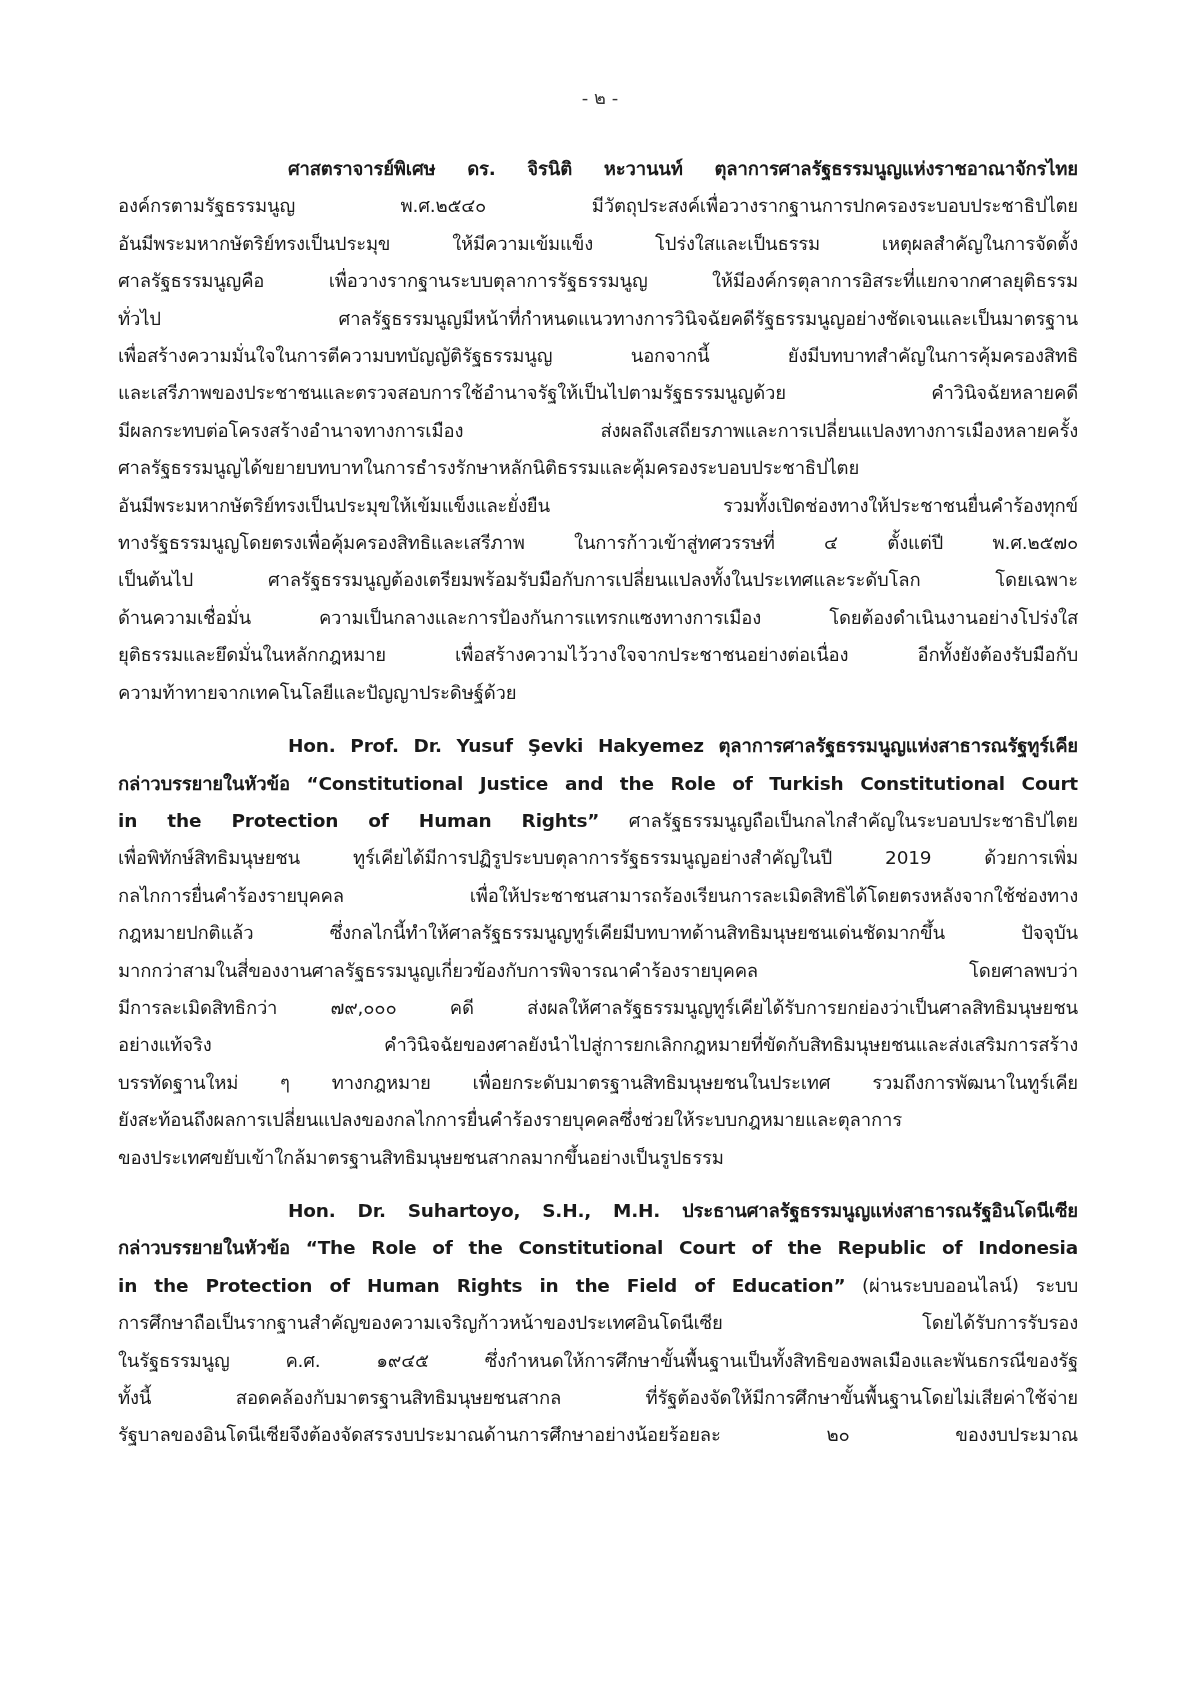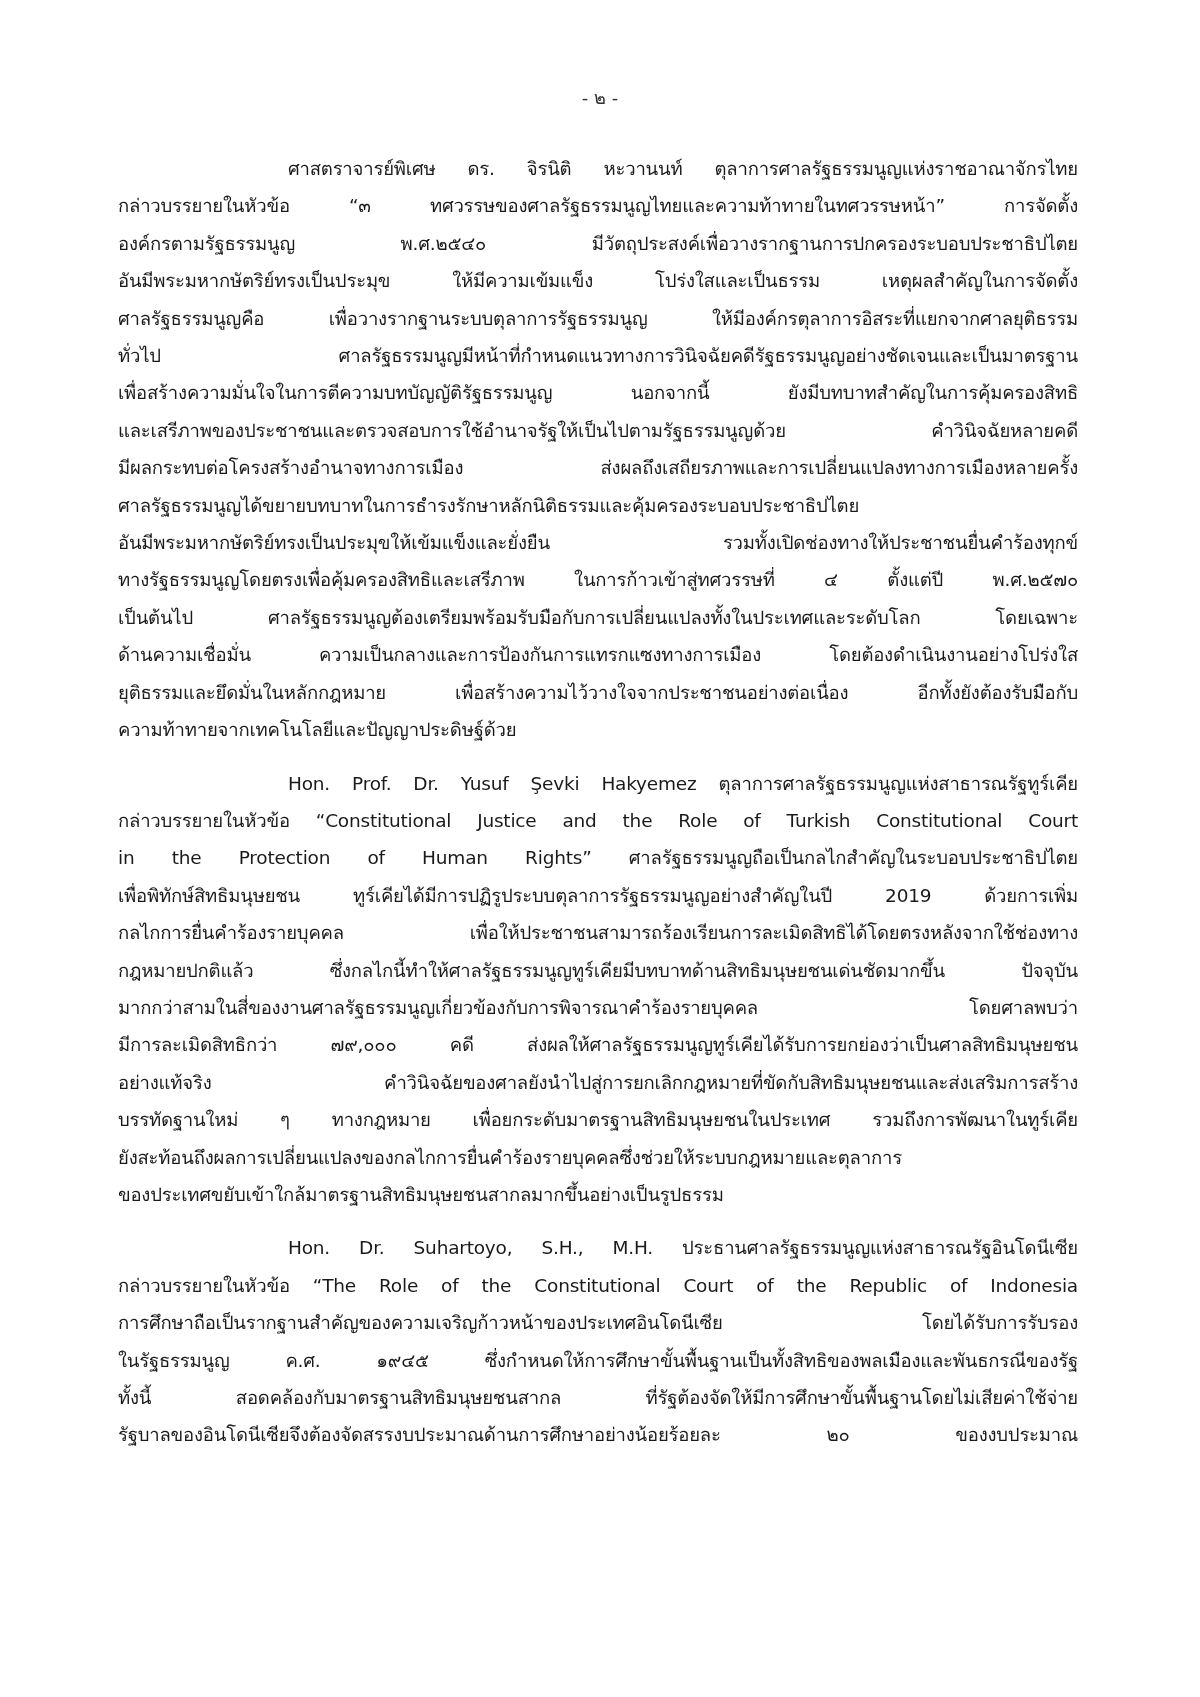--- a/index.html
+++ b/index.html
@@ -6,32 +6,31 @@
   body { width: 1200px; height: 1697px; position: relative; overflow: hidden;
          font-family: "DejaVu Sans", "Liberation Sans", sans-serif; color: #1a1a1a; }
   .page-number { position: absolute; top: 83px; left: 0; width: 1200px; text-align: center;
                  font-size: 18px; color: #333; }
   .content { position: absolute; top: 150px; left: 118px; width: 960px; }
   .para { margin: 0; font-size: 18.5px; line-height: 37.4px; text-align: justify;
           text-align-last: left; letter-spacing: -0.2px; }
   .para .line { display: block; text-align: justify; text-align-last: justify; white-space: nowrap; overflow: hidden; }
   .para .line.last { text-align-last: left; }
   .para .line.first { padding-left: 170px; }
-  .bold { font-weight: normal; }
+  .bold { font-weight: bold; }
   .para + .para { margin-top: 16px; }
 </style>
 </head>
 <body>
 
 <div class="page-number">- ๒ -</div>
 
 <div class="content" id="doc">
     <div class="para">
       <span class="line first"><span class="bold">ศาสตราจารย์พิเศษ ดร. จิรนิติ หะวานนท์ ตุลาการศาลรัฐธรรมนูญแห่งราชอาณาจักรไทย</span></span>
-      <span class="line"><span class="bold">กล่าวบรรยายในหัวข้อ “๓ ทศวรรษของศาลรัฐธรรมนูญไทยและความท้าทายในทศวรรษหน้า”</span><span> การจัดตั้ง</span></span>
       <span class="line"><span>องค์กรตามรัฐธรรมนูญ พ.ศ.๒๕๔๐ มีวัตถุประสงค์เพื่อวางรากฐานการปกครองระบอบประชาธิปไตย</span></span>
       <span class="line"><span>อันมีพระมหากษัตริย์ทรงเป็นประมุข ให้มีความเข้มแข็ง โปร่งใสและเป็นธรรม เหตุผลสำคัญในการจัดตั้ง</span></span>
       <span class="line"><span>ศาลรัฐธรรมนูญคือ เพื่อวางรากฐานระบบตุลาการรัฐธรรมนูญ ให้มีองค์กรตุลาการอิสระที่แยกจากศาลยุติธรรม</span></span>
       <span class="line"><span>ทั่วไป ศาลรัฐธรรมนูญมีหน้าที่กำหนดแนวทางการวินิจฉัยคดีรัฐธรรมนูญอย่างชัดเจนและเป็นมาตรฐาน</span></span>
       <span class="line"><span>เพื่อสร้างความมั่นใจในการตีความบทบัญญัติรัฐธรรมนูญ นอกจากนี้ ยังมีบทบาทสำคัญในการคุ้มครองสิทธิ</span></span>
       <span class="line"><span>และเสรีภาพของประชาชนและตรวจสอบการใช้อำนาจรัฐให้เป็นไปตามรัฐธรรมนูญด้วย คำวินิจฉัยหลายคดี</span></span>
       <span class="line"><span>มีผลกระทบต่อโครงสร้างอำนาจทางการเมือง ส่งผลถึงเสถียรภาพและการเปลี่ยนแปลงทางการเมืองหลายครั้ง</span></span>
       <span class="line"><span>ศาลรัฐธรรมนูญได้ขยายบทบาทในการธำรงรักษาหลักนิติธรรมและคุ้มครองระบอบประชาธิปไตย</span></span>
       <span class="line"><span>อันมีพระมหากษัตริย์ทรงเป็นประมุขให้เข้มแข็งและยั่งยืน รวมทั้งเปิดช่องทางให้ประชาชนยื่นคำร้องทุกข์</span></span>
       <span class="line"><span>ทางรัฐธรรมนูญโดยตรงเพื่อคุ้มครองสิทธิและเสรีภาพ ในการก้าวเข้าสู่ทศวรรษที่ ๔ ตั้งแต่ปี พ.ศ.๒๕๗๐</span></span>
@@ -50,18 +49,19 @@
       <span class="line"><span>มากกว่าสามในสี่ของงานศาลรัฐธรรมนูญเกี่ยวข้องกับการพิจารณาคำร้องรายบุคคล โดยศาลพบว่า</span></span>
       <span class="line"><span>มีการละเมิดสิทธิกว่า ๗๙,๐๐๐ คดี ส่งผลให้ศาลรัฐธรรมนูญทูร์เคียได้รับการยกย่องว่าเป็นศาลสิทธิมนุษยชน</span></span>
       <span class="line"><span>อย่างแท้จริง คำวินิจฉัยของศาลยังนำไปสู่การยกเลิกกฎหมายที่ขัดกับสิทธิมนุษยชนและส่งเสริมการสร้าง</span></span>
       <span class="line"><span>บรรทัดฐานใหม่ ๆ ทางกฎหมาย เพื่อยกระดับมาตรฐานสิทธิมนุษยชนในประเทศ รวมถึงการพัฒนาในทูร์เคีย</span></span>
       <span class="line"><span>ยังสะท้อนถึงผลการเปลี่ยนแปลงของกลไกการยื่นคำร้องรายบุคคลซึ่งช่วยให้ระบบกฎหมายและตุลาการ</span></span>
       <span class="line last"><span>ของประเทศขยับเข้าใกล้มาตรฐานสิทธิมนุษยชนสากลมากขึ้นอย่างเป็นรูปธรรม</span></span>
     </div>
     <div class="para">
       <span class="line first"><span class="bold">Hon. Dr. Suhartoyo, S.H., M.H. ประธานศาลรัฐธรรมนูญแห่งสาธารณรัฐอินโดนีเซีย</span></span>
       <span class="line"><span class="bold">กล่าวบรรยายในหัวข้อ “The Role of the Constitutional Court of the Republic of Indonesia</span></span>
+      <span class="line"><span class="bold">in the Protection of Human Rights in the Field of Education”</span><span> (ผ่านระบบออนไลน์) ระบบ</span></span>
       <span class="line"><span>การศึกษาถือเป็นรากฐานสำคัญของความเจริญก้าวหน้าของประเทศอินโดนีเซีย โดยได้รับการรับรอง</span></span>
       <span class="line"><span>ในรัฐธรรมนูญ ค.ศ. ๑๙๔๕ ซึ่งกำหนดให้การศึกษาขั้นพื้นฐานเป็นทั้งสิทธิของพลเมืองและพันธกรณีของรัฐ</span></span>
       <span class="line"><span>ทั้งนี้ สอดคล้องกับมาตรฐานสิทธิมนุษยชนสากล ที่รัฐต้องจัดให้มีการศึกษาขั้นพื้นฐานโดยไม่เสียค่าใช้จ่าย</span></span>
       <span class="line"><span>รัฐบาลของอินโดนีเซียจึงต้องจัดสรรงบประมาณด้านการศึกษาอย่างน้อยร้อยละ ๒๐ ของงบประมาณ</span></span>
     </div>
   </div>
 
 </body></html>

